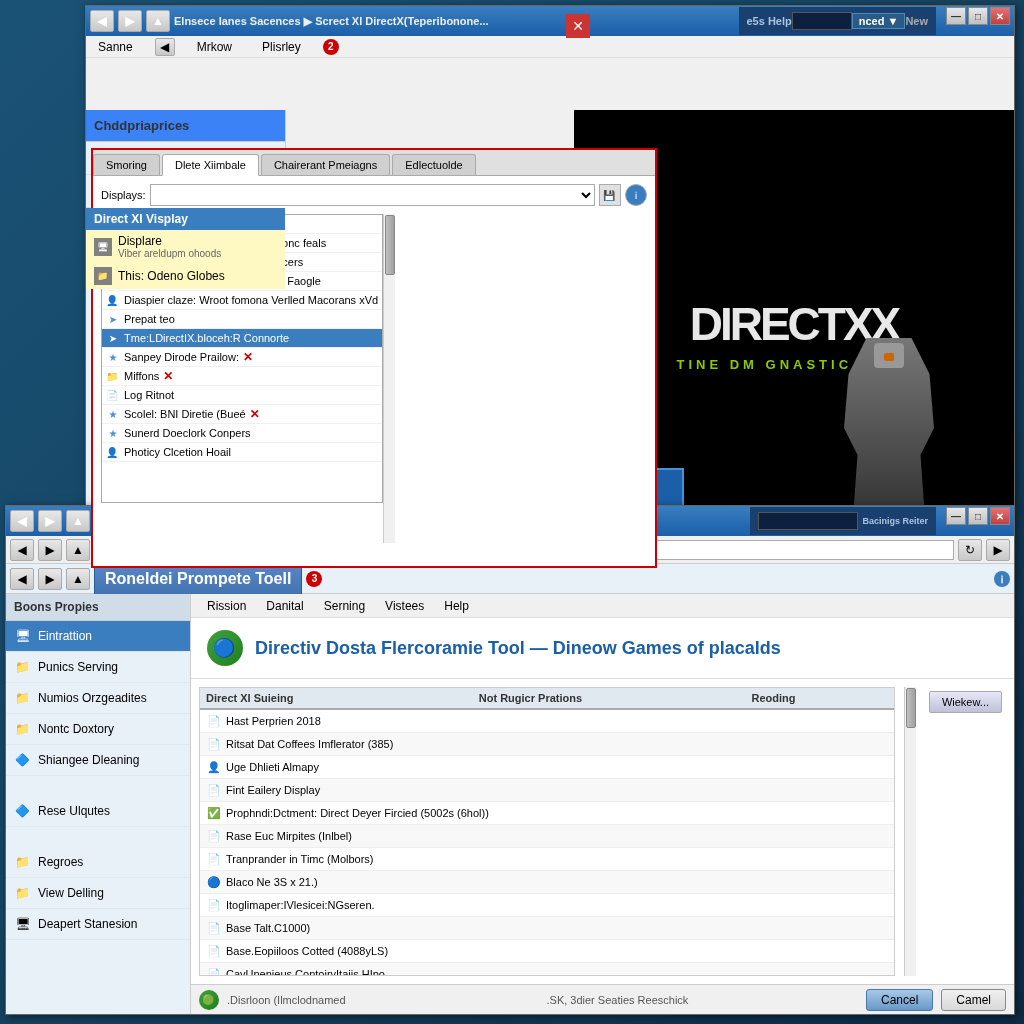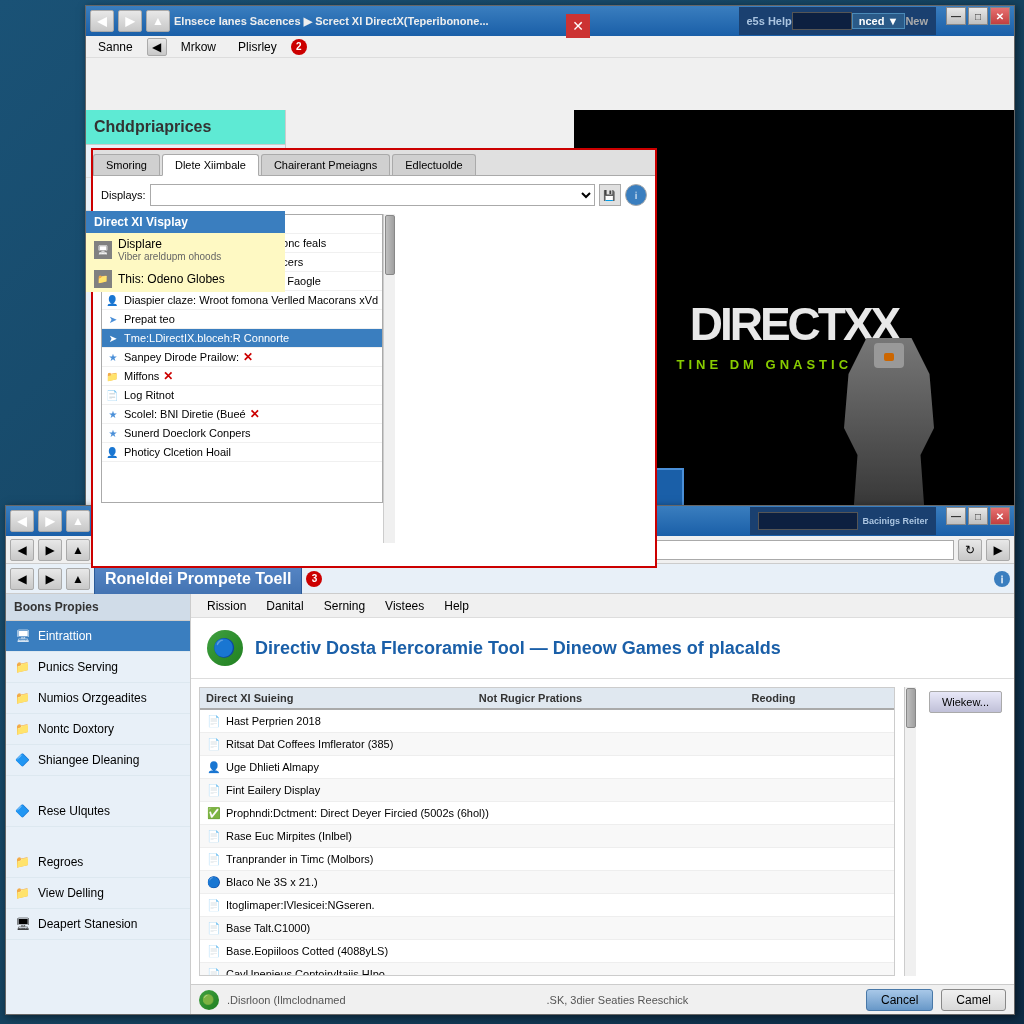--- a/index.html
+++ b/index.html
@@ -82,21 +82,21 @@
       cursor: pointer;
     }
 
     .menu-bar {
       height: 22px;
       background: #f0f0f0;
       display: flex;
       align-items: center;
       padding: 0 4px;
       border-bottom: 1px solid #ddd;
-      gap: 6px;
+      gap: 14px;
     }
 
     .menu-item {
       padding: 2px 8px;
       font-size: 12px;
       cursor: pointer;
       border-radius: 2px;
     }
 
     
@@ -254,25 +254,25 @@
       left: 0;
       width: 200px;
       height: 448px;
       background: #e8f0f8;
       border-right: 1px solid #ccc;
       overflow: hidden;
     }
 
     .side-panel-title {
       padding: 8px;
-      font-size: 16px;
+      font-size: 13px;
       font-weight: bold;
       color: #333;
       border-bottom: 1px solid #ccc;
-      background: #5eead4;
+      background: #3b82f6;
     }
 
     .side-item {
       display: flex;
       align-items: center;
       padding: 6px 8px;
       font-size: 12px;
       gap: 6px;
       cursor: pointer;
       border-bottom: 1px solid #ddd;

